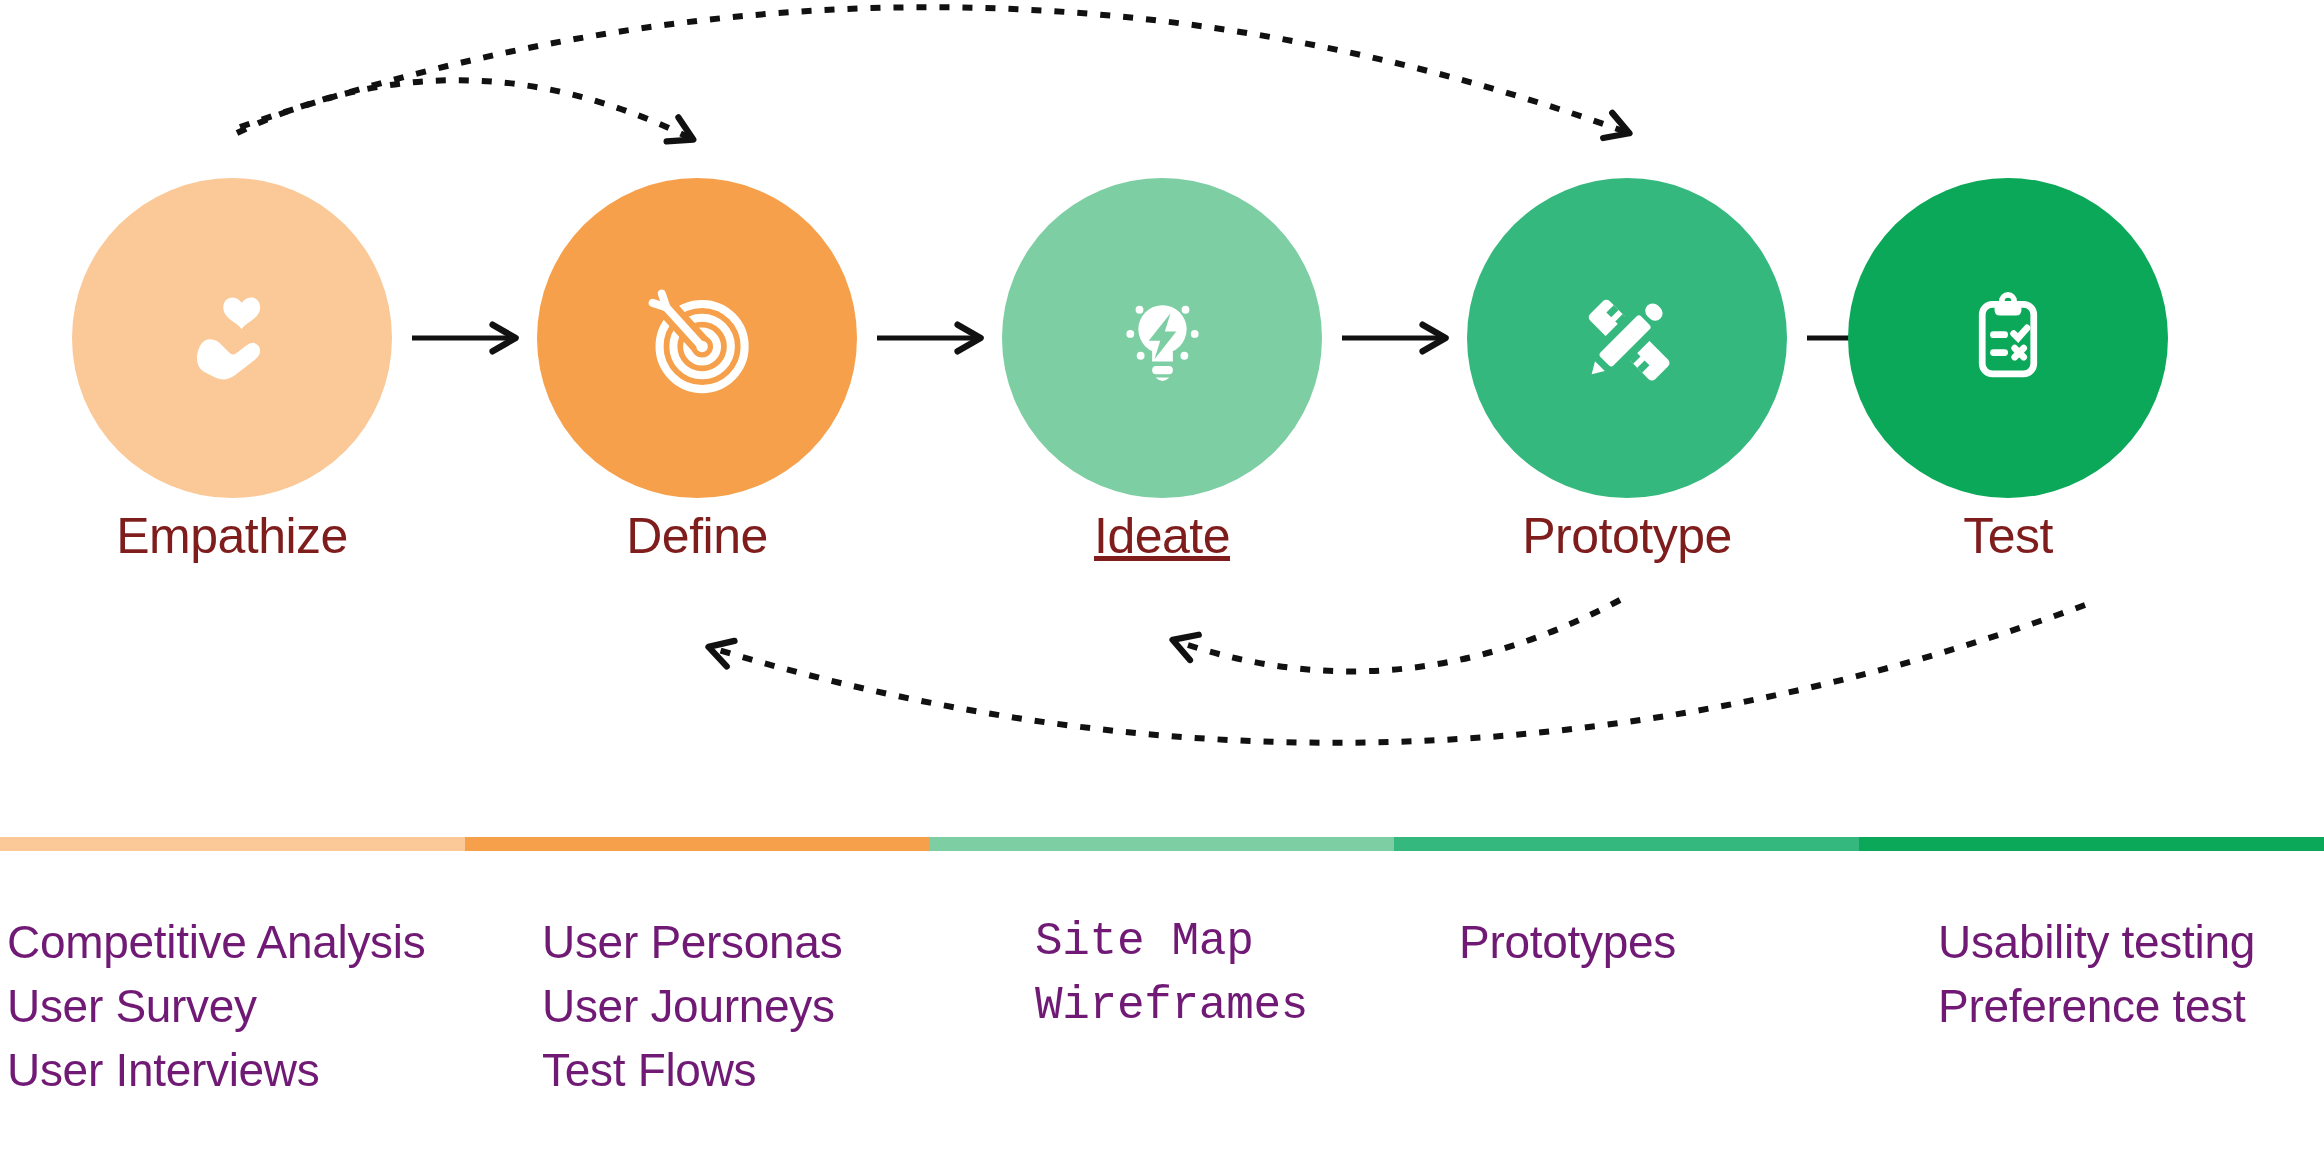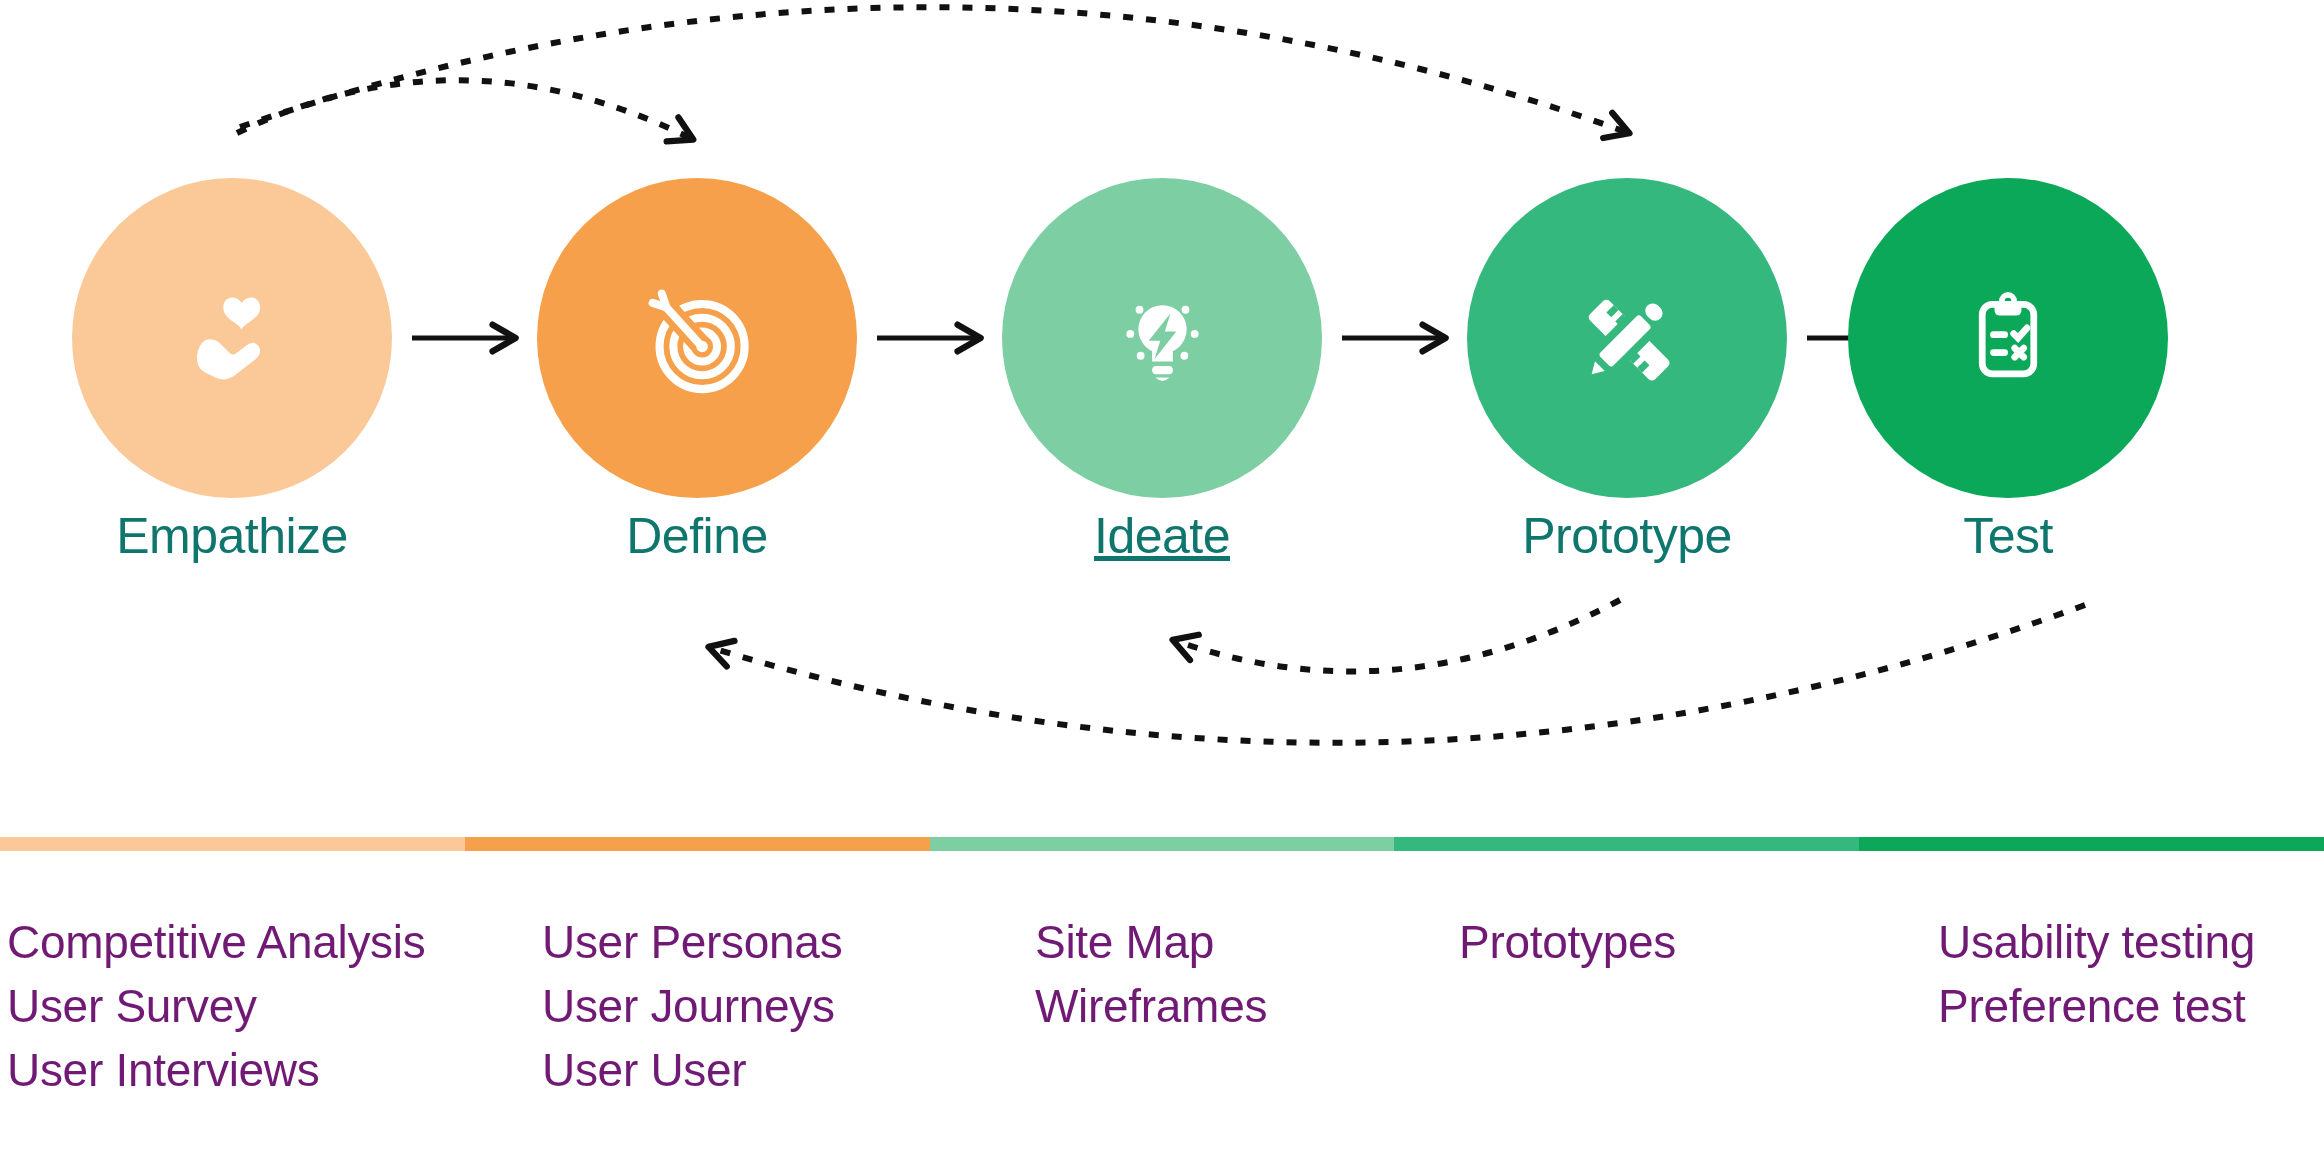--- a/index.html
+++ b/index.html
@@ -10,32 +10,32 @@
     color:#161616;
   }
   .arrows-layer{position:absolute;left:0;top:0;}
   .stage-circle{
     position:absolute;top:178px;width:320px;height:320px;border-radius:50%;
     display:flex;align-items:center;justify-content:center;
   }
   .stage-circle svg{display:block;}
   .stage-label{
     position:absolute;top:506px;width:320px;text-align:center;
-    font-size:50px;line-height:60px;letter-spacing:-0.5px;color:#0f766e;
+    font-size:50px;line-height:60px;letter-spacing:-0.5px;color:#7f1d1d;
   }
   .c1{left:72px;}  .c2{left:537px;}  .c3{left:1002px;text-decoration:underline;} .c4{left:1467px;} .c5{left:1848px;}
   .legend-bar{
     position:absolute;top:837px;left:0;width:2324px;height:14px;display:flex;
   }
   .legend-bar>div{flex:1;}
   .tools-col{
     position:absolute;top:910px;font-size:46px;line-height:64px;
     letter-spacing:-0.3px;white-space:nowrap;color:#701a75;
   }
-  .t1{left:7px;} .t2{left:542px;} .t3{left:1035px;} .t4{left:1459px;} .t5{left:1938px;}
+  .t1{left:7px;} .t2{left:542px;} .t3{left:1035px;font-family:Liberation Mono, monospace;} .t4{left:1459px;} .t5{left:1938px;}
 </style>
 </head>
 <body>
 
 <svg class="arrows-layer" width="2324" height="1174" viewBox="0 0 2324 1174">
   <defs>
     <marker id="vhead" viewBox="0 0 14 14" markerWidth="34" markerHeight="34" refX="10" refY="7" orient="auto" markerUnits="userSpaceOnUse">
       <path d="M2 1.5 L11.5 7 L2 12.5" fill="none" stroke="#111111" stroke-width="2.6" stroke-linecap="round" stroke-linejoin="round"></path>
     </marker>
   </defs>
@@ -146,21 +146,21 @@
 </div>
 
 <div class="tools-col t1">
   <div>Competitive Analysis</div>
   <div>User Survey</div>
   <div>User Interviews</div>
 </div>
 <div class="tools-col t2">
   <div>User Personas</div>
   <div>User Journeys</div>
-  <div>User User</div>
+  <div>Test Flows</div>
 </div>
 <div class="tools-col t3">
   <div>Site Map</div>
   <div>Wireframes</div>
 </div>
 <div class="tools-col t4">
   <div>Prototypes</div>
 </div>
 <div class="tools-col t5">
   <div>Usability testing</div>

